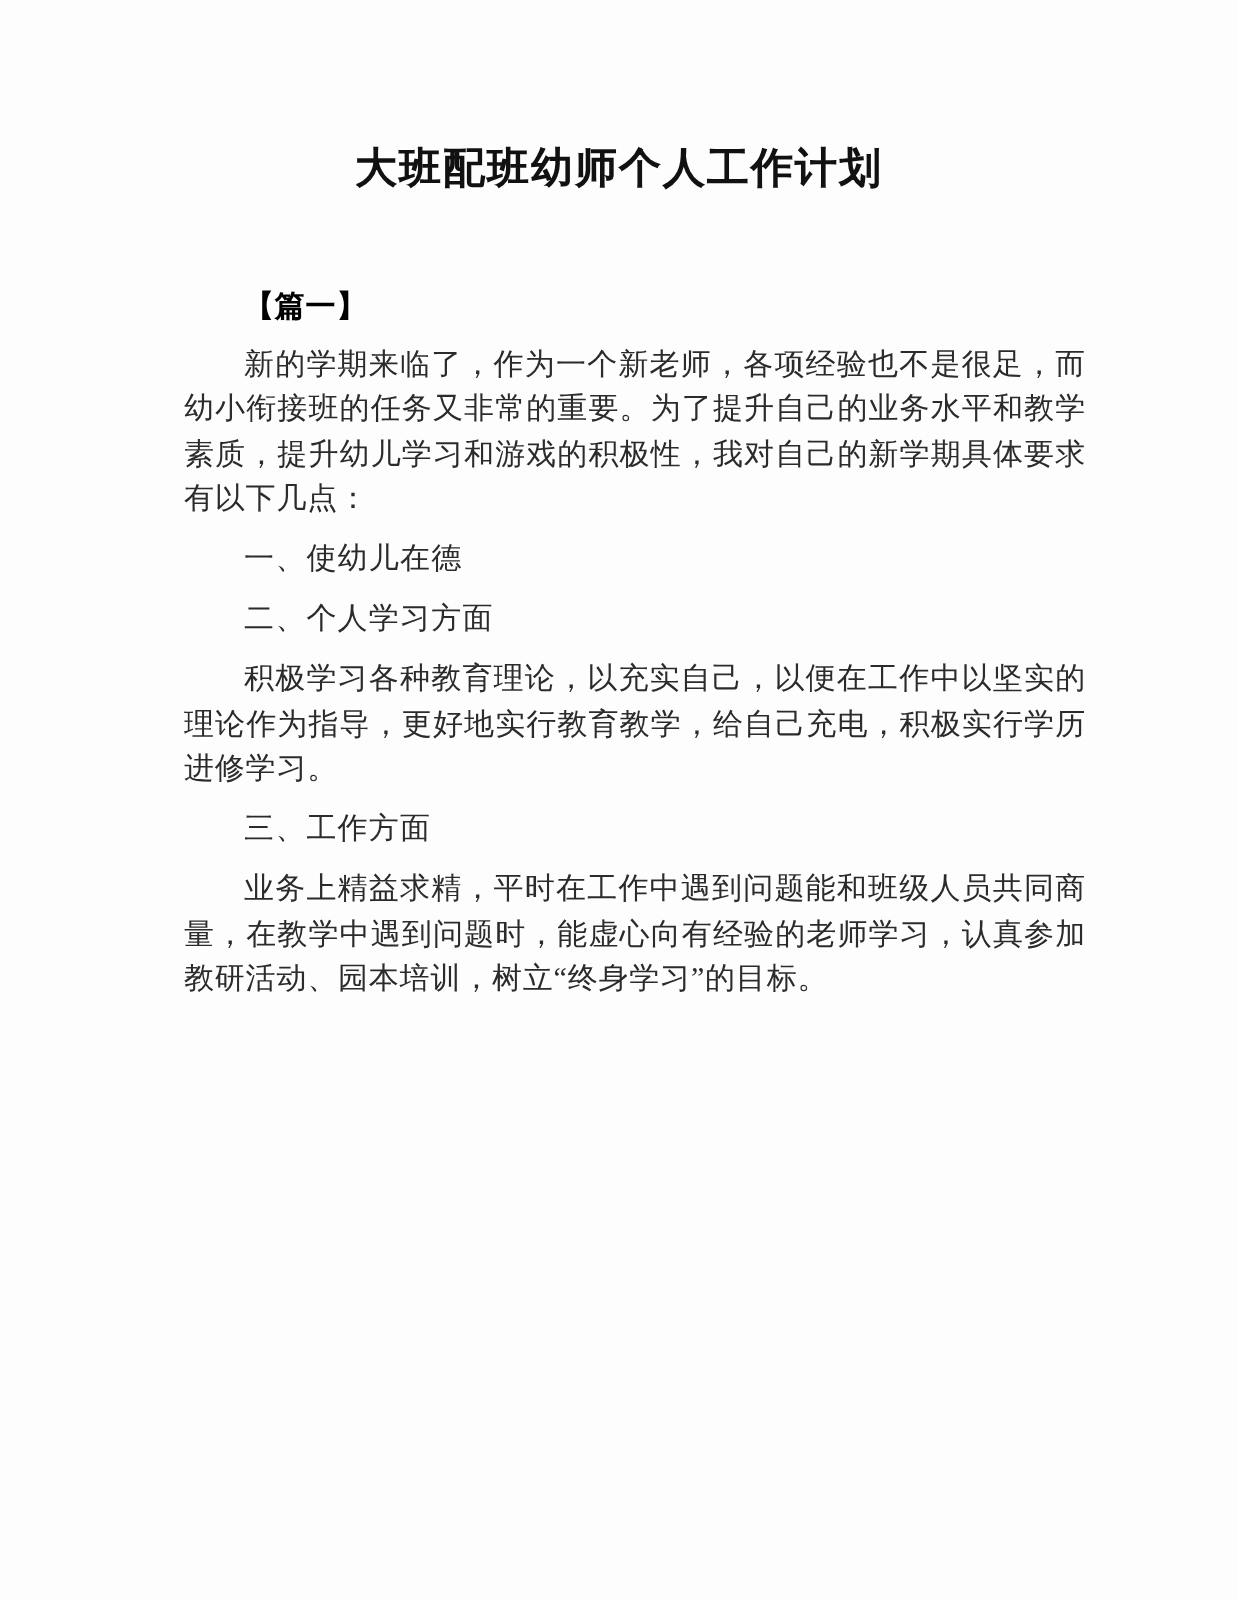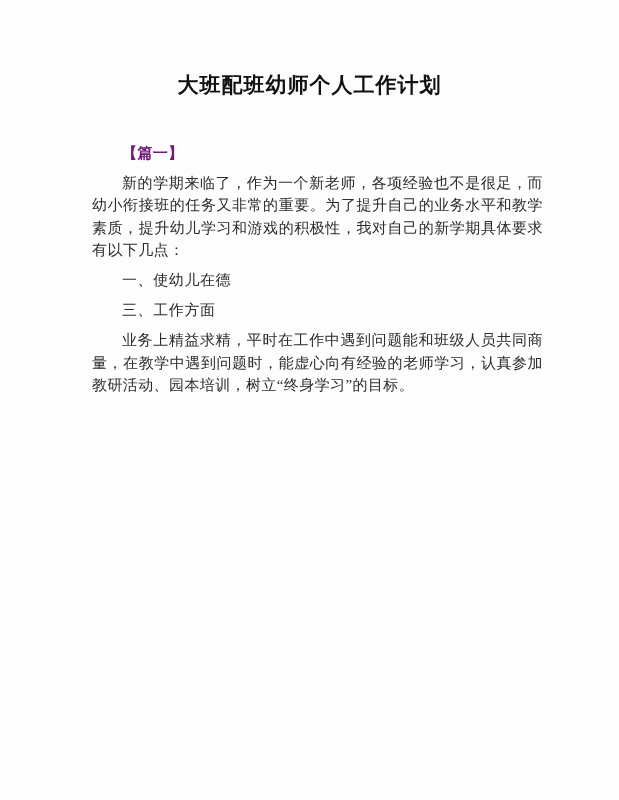--- a/index.html
+++ b/index.html
@@ -26,21 +26,21 @@
       font-size: 21px;
       font-weight: 700;
       color: #111111;
       text-align: center;
       letter-spacing: 1px;
       line-height: 30px;
       margin: 0 16px 42px 0;
     }
     .section-label {
       font-weight: 700;
-      color: #701a75;
+      color: #000000;
       margin: 0 0 7px 0;
       text-indent: 2em;
       letter-spacing: 0.4px;
     }
     .para {
       margin: 0 0 7.5px 0;
       text-indent: 2em;
       text-align: justify;
       letter-spacing: 0.4px;
       font-family: Liberation Serif, serif;
@@ -57,20 +57,22 @@
 
   <h1 class="doc-title">大班配班幼师个人工作计划</h1>
 
   <p class="section-label">【篇一】</p>
 
   <p class="para">新的学期来临了，作为一个新老师，各项经验也不是很足，而幼小衔接班的任务又非常的重要。为了提升自己的业务水平和教学素质，提升幼儿学习和游戏的积极性，我对自己的新学期具体要求有以下几点：</p>
 
   <p class="para heading">一、使幼儿在德</p>
 
 
+  <p class="para heading">二、个人学习方面</p>
 
+  <p class="para">积极学习各种教育理论，以充实自己，以便在工作中以坚实的理论作为指导，更好地实行教育教学，给自己充电，积极实行学历进修学习。</p>
 
 
   <p class="para heading">三、工作方面</p>
 
   <p class="para">业务上精益求精，平时在工作中遇到问题能和班级人员共同商量，在教学中遇到问题时，能虚心向有经验的老师学习，认真参加教研活动、园本培训，树立“终身学习”的目标。</p>
 
 </div>
 
 </body></html>

